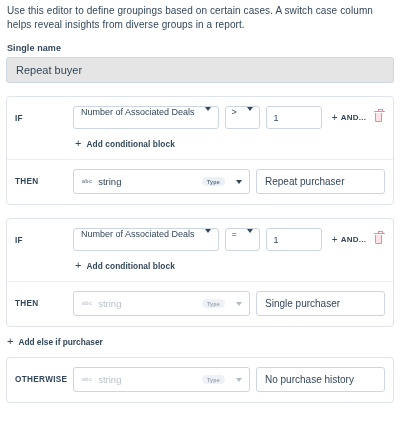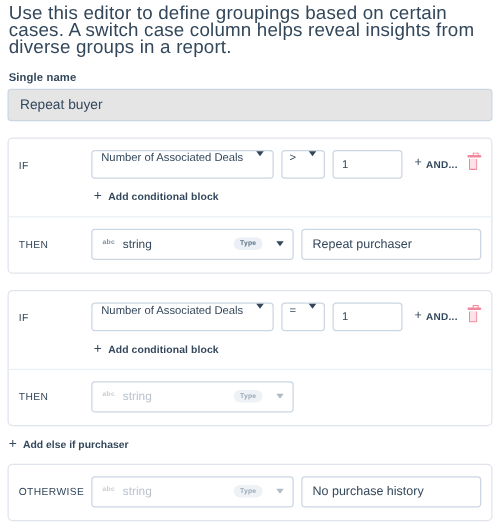--- a/index.html
+++ b/index.html
@@ -6,21 +6,21 @@
   html, body {
     margin: 0; padding: 0;
     width: 400px; height: 425px;
     background: #ffffff;
     font-family: "Liberation Sans", sans-serif;
     -webkit-font-smoothing: antialiased;
   }
   .page { width: 400px; height: 425px; position: relative; overflow: hidden; padding: 0 6px; }
 
   .intro {
-    font-size: 15px;
+    font-size: 10px;
     line-height: 13.5px;
     color: #33475b;
     padding: 4px 1px 0 1px;
     letter-spacing: .01em;
   }
 
   .field-label {
     font-size: 9px;
     font-weight: bold;
     color: #33475b;
@@ -52,21 +52,21 @@
     display: flex;
     align-items: flex-start;
     padding: 9px 8px 0 8px;
   }
   .card-row.then-row { padding: 9px 8px 10px 8px; align-items: center; }
 
   .row-label {
     width: 58px;
     flex: 0 0 58px;
     font-size: 8.2px;
-    font-weight: normal;
+    font-weight: bold;
     color: #33475b;
     letter-spacing: .04em;
     padding-top: 8px;
   }
   .then-row .row-label { padding-top: 0; }
 
   .row-body { flex: 1 1 auto; min-width: 0; }
 
   .cond-line {
     display: flex;
@@ -146,21 +146,21 @@
   }
   .add-link .plus { font-size: 11px; font-weight: 400; line-height: 1; color: #33475b; }
 
   .divider { height: 1px; background: #eaeff4; margin: 0; }
 
   
   .then-line { display: flex; align-items: center; gap: 6px; width: 100%; }
 
   .type-select {
     flex: 0 0 auto;
-    width: 162px;
+    width: 177px;
     height: 25px;
     border: 1px solid #cbd6e2;
     border-radius: 3px;
     background: #fff;
     display: flex; align-items: center;
     padding: 0 7px 0 8px;
     font-size: 9.5px;
     color: #33475b;
     cursor: pointer;
   }
@@ -315,20 +315,21 @@
     <div class="card-row then-row">
       <div class="row-label">THEN</div>
       <div class="row-body">
         <div class="then-line">
           <div class="type-select muted">
             <span class="abc-icon">abc</span>
             <span class="sel-text">string</span>
             <span class="type-pill">Type</span>
             <span class="caret muted"></span>
           </div>
+          <input class="value-input" type="text" value="Single purchaser" style="">
         </div>
       </div>
     </div>
   </div>
 
   
   <div class="else-link">
     <span class="plus">+</span>
     <span>Add else if purchaser</span>
   </div>

